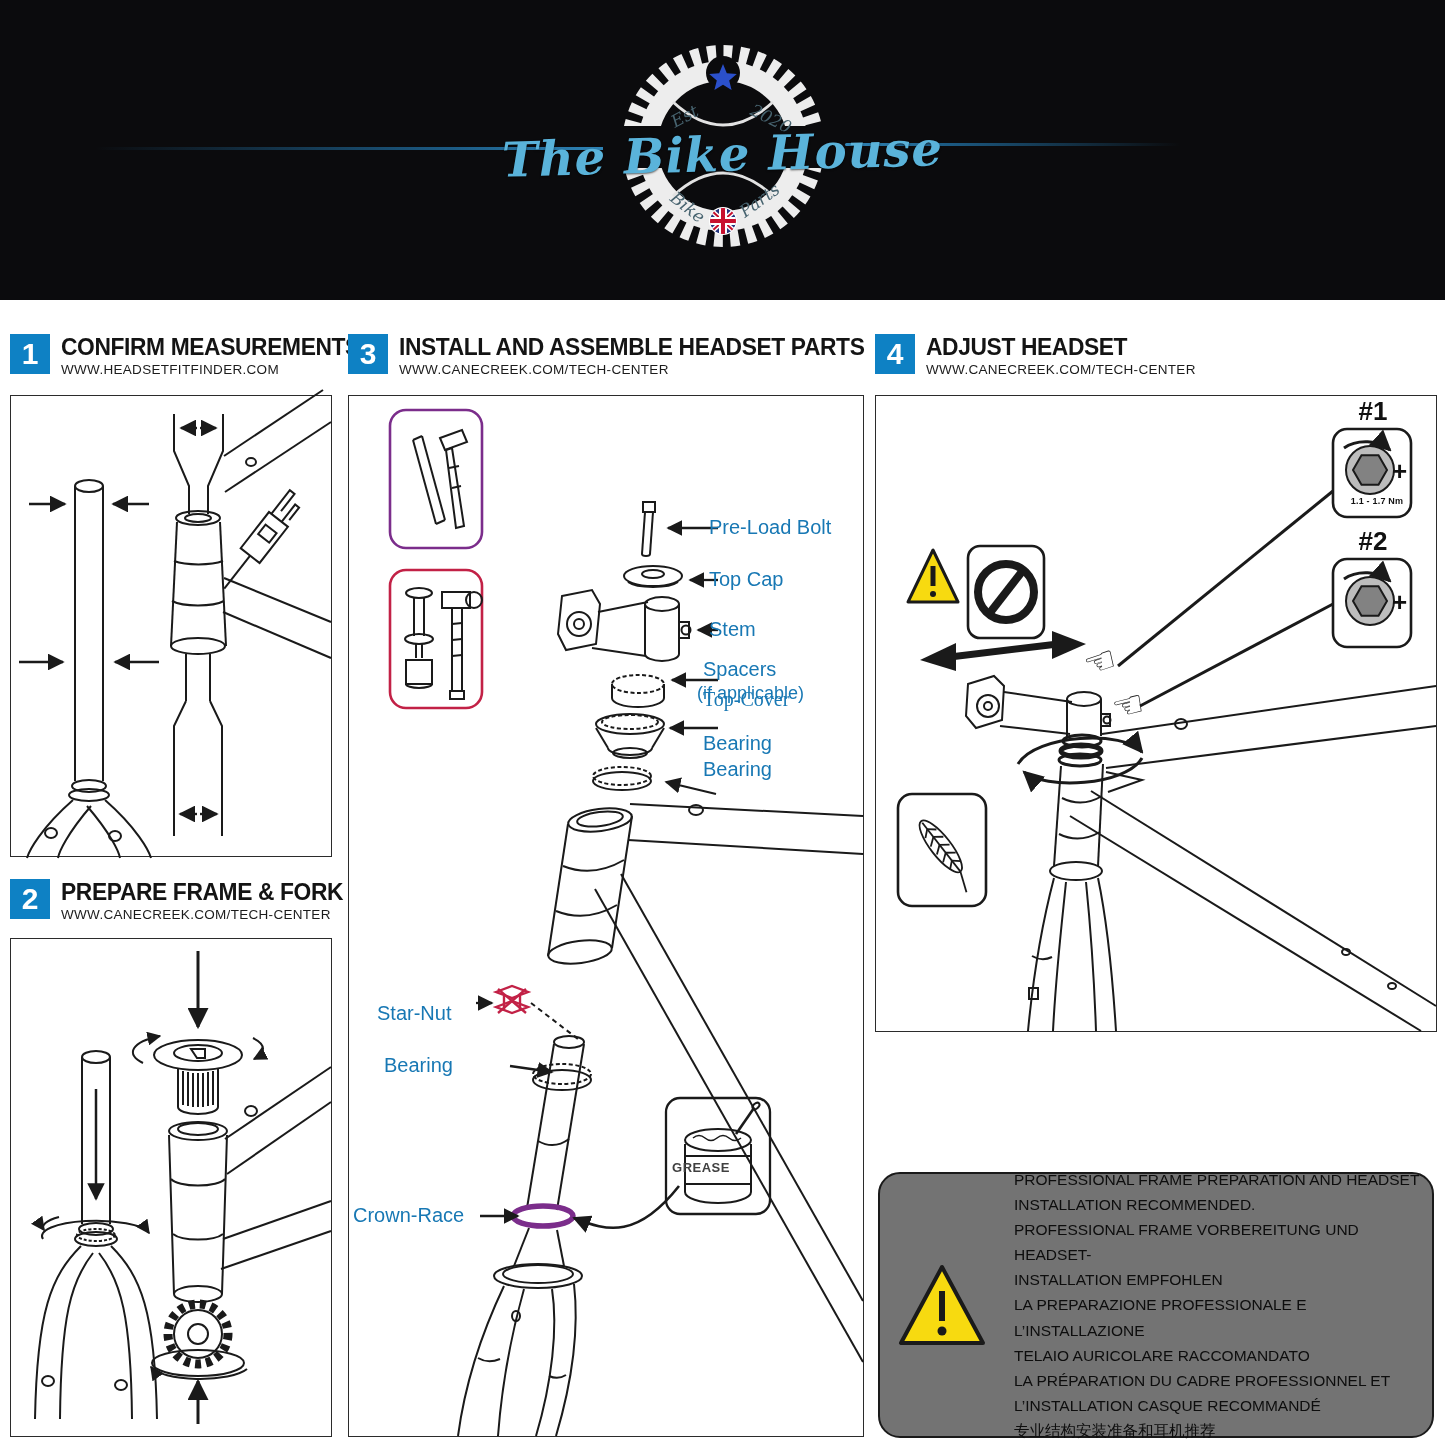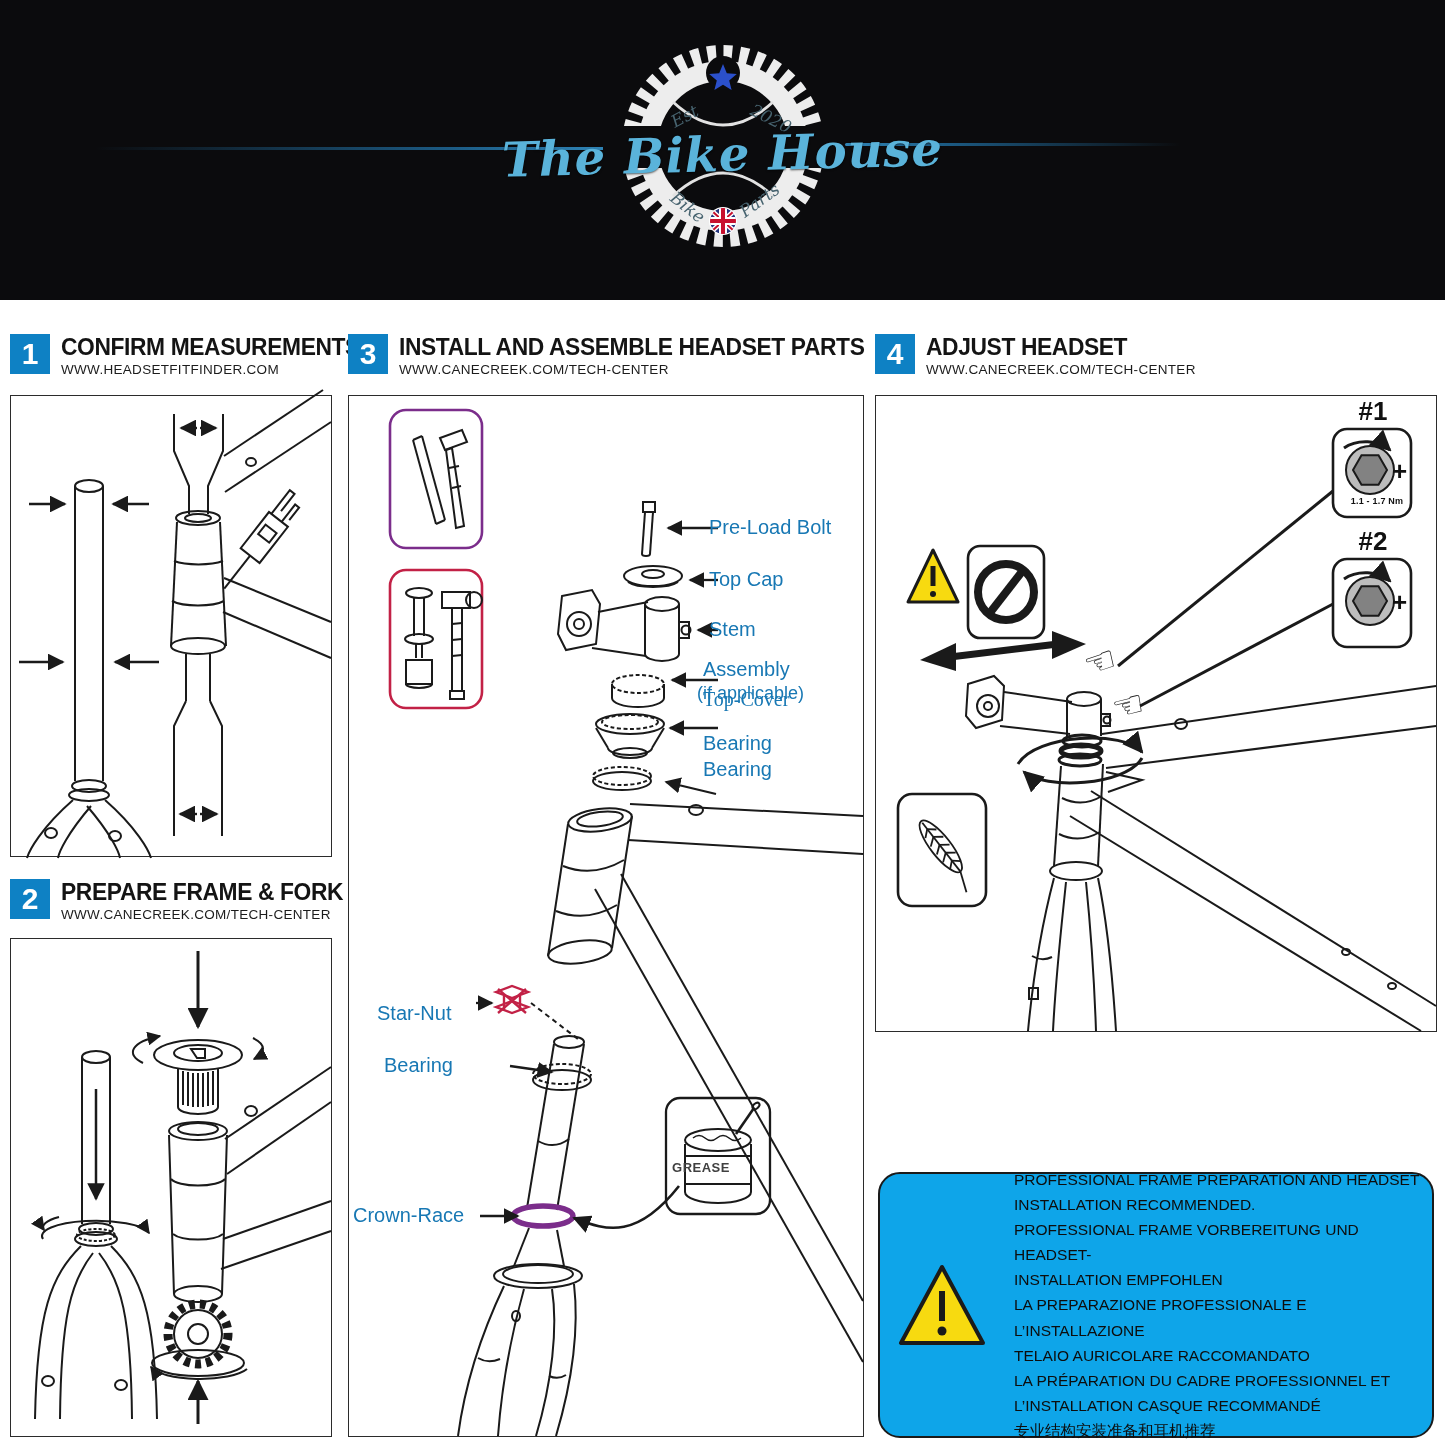--- a/index.html
+++ b/index.html
@@ -28,21 +28,21 @@
   .grease-label{font-size:13px;font-weight:bold;color:#404040;letter-spacing:.5px;text-align:center;}
   .steplab{font-size:26px;font-weight:bold;color:#111;}
   .plus{font-size:26px;font-weight:bold;color:#111;line-height:1;}
   .torque{font-size:9px;font-weight:bold;color:#111;text-align:center;letter-spacing:.2px;}
   .hand{font-size:36px;color:#1a1a1a;line-height:1;}
   
   .tipbox{border:2.2px solid #1a1a1a;padding:8px 16px 6px 16px;background:#fff;}
   .tip-h{color:#1878b4;font-size:22px;font-weight:bold;letter-spacing:.3px;}
   .tip-b{color:#1878b4;font-size:13.6px;font-weight:bold;line-height:1.95;white-space:pre-line;margin-top:2px;}
   
-  .advisory{background:#0ea5e9;border:2.5px solid #1a1a1a;border-radius:22px;display:flex;align-items:center;}
+  .advisory{background:#737373;border:2.5px solid #1a1a1a;border-radius:22px;display:flex;align-items:center;}
   .adv-text{font-size:15.5px;color:#0d0d0d;line-height:1.62;white-space:pre-line;margin-left:24px;}
   svg{display:block;overflow:visible;}
 </style>
 </head>
 <body>
 
 <div id="page">
 
   <div class="abs banner">
     <div class="abs glow glow-left"></div>
@@ -403,21 +403,21 @@
           <line x1="110" y1="607" x2="126" y2="607" marker-end="url(#am3)"></line>
           <line x1="144" y1="670" x2="186" y2="676" marker-end="url(#am3)"></line>
           <line x1="114" y1="820" x2="152" y2="820" marker-end="url(#am3)"></line>
         </g>
       </g>
     </svg>
 
     <div class="abs plabel" style="left:360px;top:120px;">Pre-Load Bolt</div>
     <div class="abs plabel" style="left:360px;top:172px;">Top Cap</div>
     <div class="abs plabel" style="left:360px;top:222px;">Stem</div>
-    <div class="abs plabel" style="left:354px;top:262px;">Assembly</div>
+    <div class="abs plabel" style="left:354px;top:262px;">Spacers</div>
     <div class="abs plabel small" style="left:348px;top:287px;">(if applicable)</div>
     <div class="abs plabel" style="left:354px;top:292px;font-family:Liberation Serif, serif;">Top-Cover</div>
     <div class="abs plabel" style="left:354px;top:336px;">Bearing</div>
     <div class="abs plabel" style="left:354px;top:362px;">Bearing</div>
     <div class="abs plabel" style="left:28px;top:594px;margin-top:12px;">Star-Nut</div>
     <div class="abs plabel" style="left:35px;top:658px;">Bearing</div>
     <div class="abs plabel" style="left:4px;top:808px;">Crown-Race</div>
     <div class="abs grease-label" style="left:318px;top:764px;width:68px;">GREASE</div>
   </div>
 

